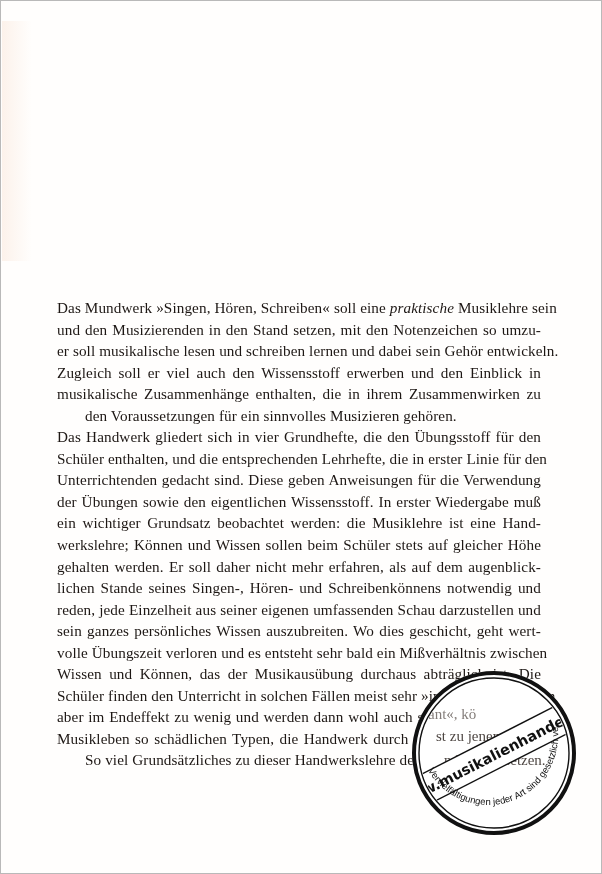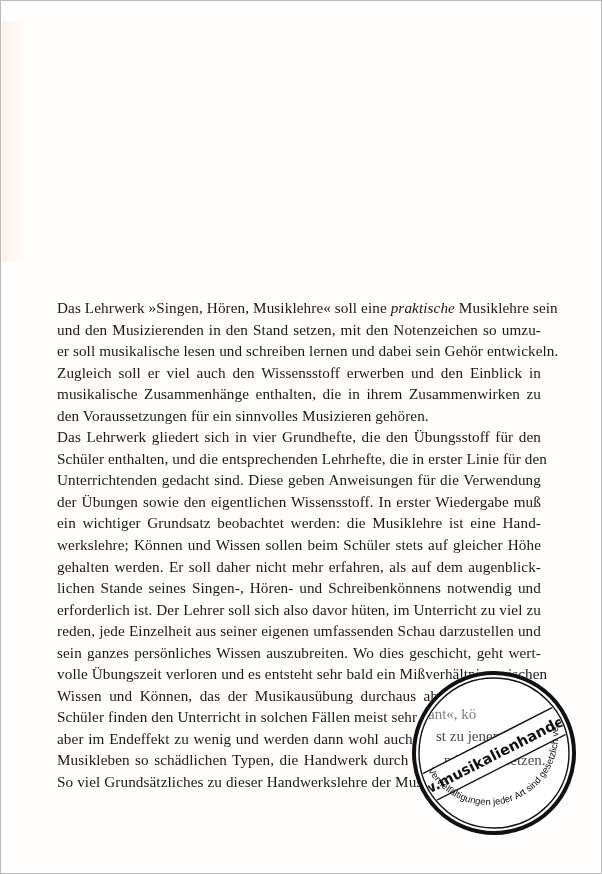--- a/index.html
+++ b/index.html
@@ -12,51 +12,50 @@
       position: absolute; left: 1px; top: 20px; width: 30px; height: 240px;
       background: linear-gradient(to right, rgba(250,232,220,0.55), rgba(255,255,255,0));
     }
     .body-text {
       position: absolute; left: 56px; top: 296px; width: 484px;
       font-family: "Liberation Serif", "DejaVu Serif", serif;
       font-size: 15.2px; line-height: 21.55px; color: #1d1714;
       letter-spacing: 0.1px;
     }
     .line { display: block; white-space: nowrap; text-align: justify; text-align-last: justify; height: 21.55px; }
-    .line.last { text-align-last: left; }
+    .line.last { text-align-last: left; margin-left: 28px; }
     .line em { font-style: italic; }
     .stamp {
       position: absolute; left: 407px; top: 668px; width: 172px; height: 170px;
     }
     .stamp svg { display: block; }
   </style>
 </head>
 <body>
 
 <div class="page">
   <div class="left-tint"></div>
 
   <div class="body-text">
 
-    <span class="line"><span>Das Lehrwerk »Singen, Hören, Musiklehre« soll eine </span><em>praktische</em><span> Musiklehre sein</span></span>
+    <span class="line"><span>Das Mundwerk »Singen, Hören, Schreiben« soll eine </span><em>praktische</em><span> Musiklehre sein</span></span>
     <span class="line">und den Musizierenden in den Stand setzen, mit den Notenzeichen so umzu-</span>
     <span class="line">er soll musikalische lesen und schreiben lernen und dabei sein Gehör entwickeln.</span>
     <span class="line">Zugleich soll er viel auch den Wissensstoff erwerben und den Einblick in</span>
     <span class="line">musikalische Zusammenhänge enthalten, die in ihrem Zusammenwirken zu</span>
     <span class="line last">den Voraussetzungen für ein sinnvolles Musizieren gehören.</span>
 
-    <span class="line">Das Lehrwerk gliedert sich in vier Grundhefte, die den Übungsstoff für den</span>
+    <span class="line">Das Handwerk gliedert sich in vier Grundhefte, die den Übungsstoff für den</span>
     <span class="line">Schüler enthalten, und die entsprechenden Lehrhefte, die in erster Linie für den</span>
     <span class="line">Unterrichtenden gedacht sind. Diese geben Anweisungen für die Verwendung</span>
     <span class="line">der Übungen sowie den eigentlichen Wissensstoff. In erster Wiedergabe muß</span>
     <span class="line">ein wichtiger Grundsatz beobachtet werden: die Musiklehre ist eine Hand-</span>
     <span class="line">werkslehre; Können und Wissen sollen beim Schüler stets auf gleicher Höhe</span>
     <span class="line">gehalten werden. Er soll daher nicht mehr erfahren, als auf dem augenblick-</span>
     <span class="line">lichen Stande seines Singen-, Hören- und Schreibenkönnens notwendig und</span>
-    <span class="line">erforderlich ist. Der Lehrer soll sich also davor hüten, im Unterricht zu viel zu</span>
     <span class="line">reden, jede Einzelheit aus seiner eigenen umfassenden Schau darzustellen und</span>
     <span class="line">sein ganzes persönliches Wissen auszubreiten. Wo dies geschicht, geht wert-</span>
     <span class="line">volle Übungszeit verloren und es entsteht sehr bald ein Mißverhältnis zwischen</span>
     <span class="line">Wissen und Können, das der Musikausübung durchaus abträglich ist. Die</span>
     <span class="line">Schüler finden den Unterricht in solchen Fällen meist sehr »interessant«, können</span>
     <span class="line">aber im Endeffekt zu wenig und werden dann wohl auch selbst zu jenen dem</span>
     <span class="line">Musikleben so schädlichen Typen, die Handwerk durch Mundwerk ersetzen.</span>
     <span class="line last">So viel Grundsätzliches zu dieser Handwerkslehre der Musik.</span>
   </div>
 

